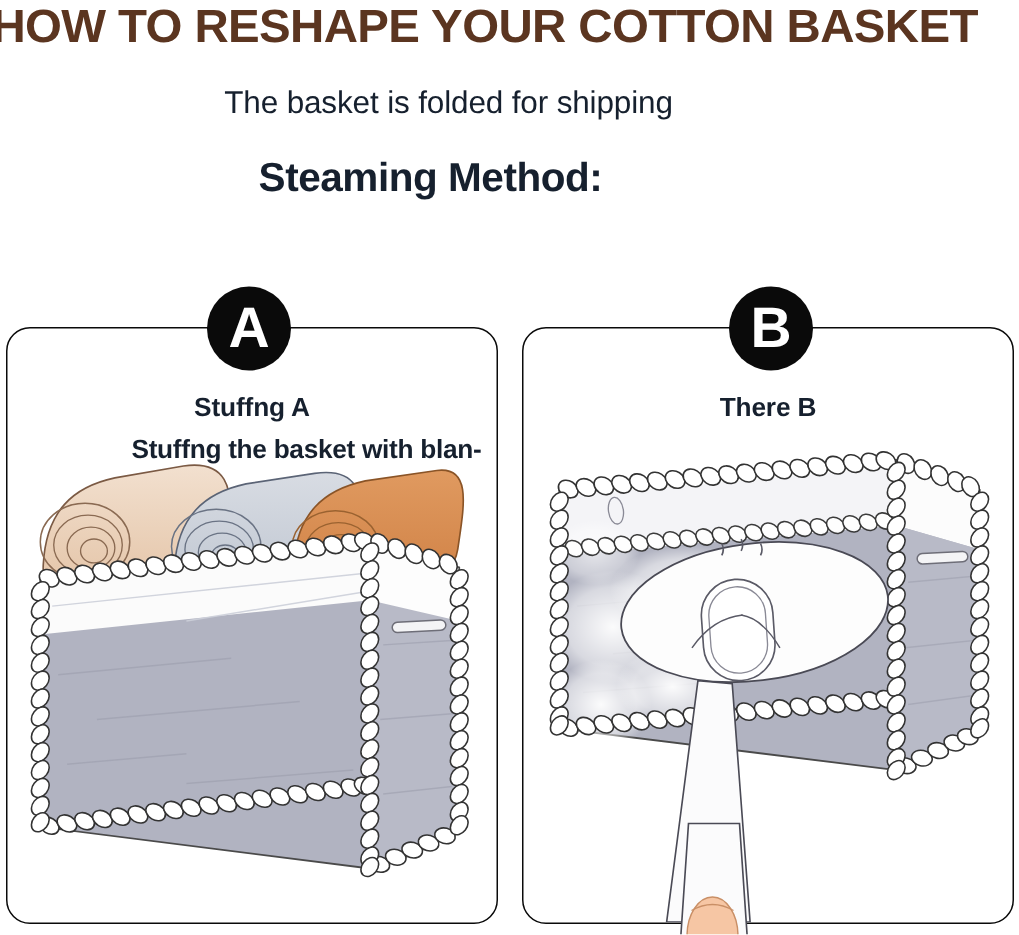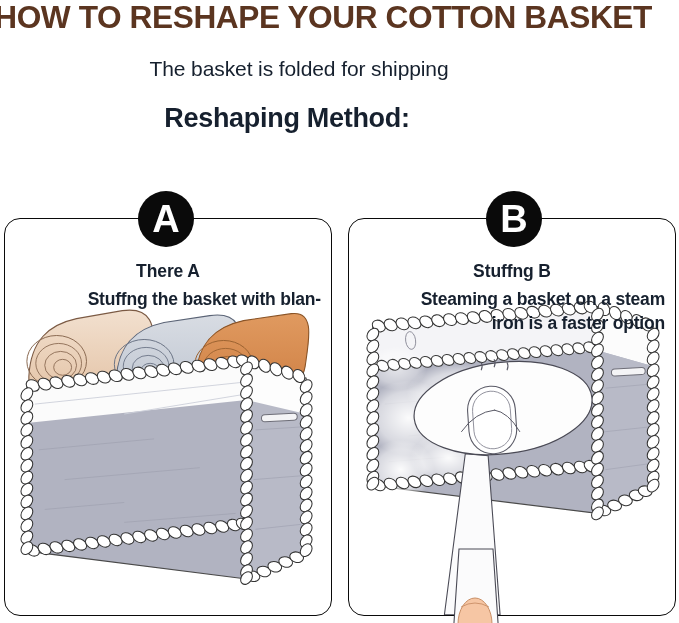--- a/index.html
+++ b/index.html
@@ -161,21 +161,21 @@
 
 <div id="page">
 
   <div id="header">
     <h1 id="main-title">HOW TO RESHAPE YOUR COTTON BASKET</h1>
 
     <div id="subtitle-block">
       <span class="sub-line">The basket is folded for shipping</span>
     </div>
 
-    <div id="section-heading">Reshaping Method:</div>
+    <div id="section-heading">Steaming Method:</div>
   </div>
 
   <div class="card" id="card-a">
 
     <div class="card-inner-clip">
 
       <svg class="art" viewBox="0 0 328 398" preserveAspectRatio="xMidYMid meet">
         <defs>
           <linearGradient id="gBeige" x1="0" y1="0" x2="0" y2="1">
             <stop offset="0%" stop-color="#f2e0cf"></stop>
@@ -372,21 +372,21 @@
             <ellipse cx="164" cy="0" rx="7" ry="5.2" transform="rotate(38 164 0)"></ellipse>
             <ellipse cx="173" cy="0" rx="7" ry="5.2" transform="rotate(38 173 0)"></ellipse>
           </g>
         </g>
       </svg>
     </div>
 
     <div class="badge" id="badge-a">A</div>
 
     <div class="card-text">
-      <div class="method-label">There A</div>
+      <div class="method-label">Stuffng A</div>
       <div class="method-desc">
         <span class="d-line">Stuffng the basket with blan-</span>
       </div>
     </div>
   </div>
 
   <div class="card" id="card-b">
 
     <div class="card-inner-clip">
       <svg class="art" viewBox="0 0 328 398" preserveAspectRatio="xMidYMid meet">
@@ -598,21 +598,17 @@
           <path d="M110,330 L104,418 L150,418 L144,330 Z" fill="#fbfbfc" stroke="#4a4a55" stroke-width="1.1"></path>
           <ellipse cx="126" cy="405" rx="17" ry="26" fill="#f6c6a4" stroke="#c98f66" stroke-width="1"></ellipse>
           <path d="M112,388 q14,-8 28,0" fill="none" stroke="#c98f66" stroke-width="0.9"></path>
         </g>
       </svg>
     </div>
 
     <div class="badge" id="badge-b">B</div>
 
     <div class="card-text">
-      <div class="method-label">Stuffng B</div>
-      <div class="method-desc">
-        <span class="d-line">Steaming a basket on a steam</span>
-        <span class="d-line">iron is a faster option</span>
-      </div>
+      <div class="method-label">There B</div>
     </div>
   </div>
 
 </div>
 
 </body></html>

